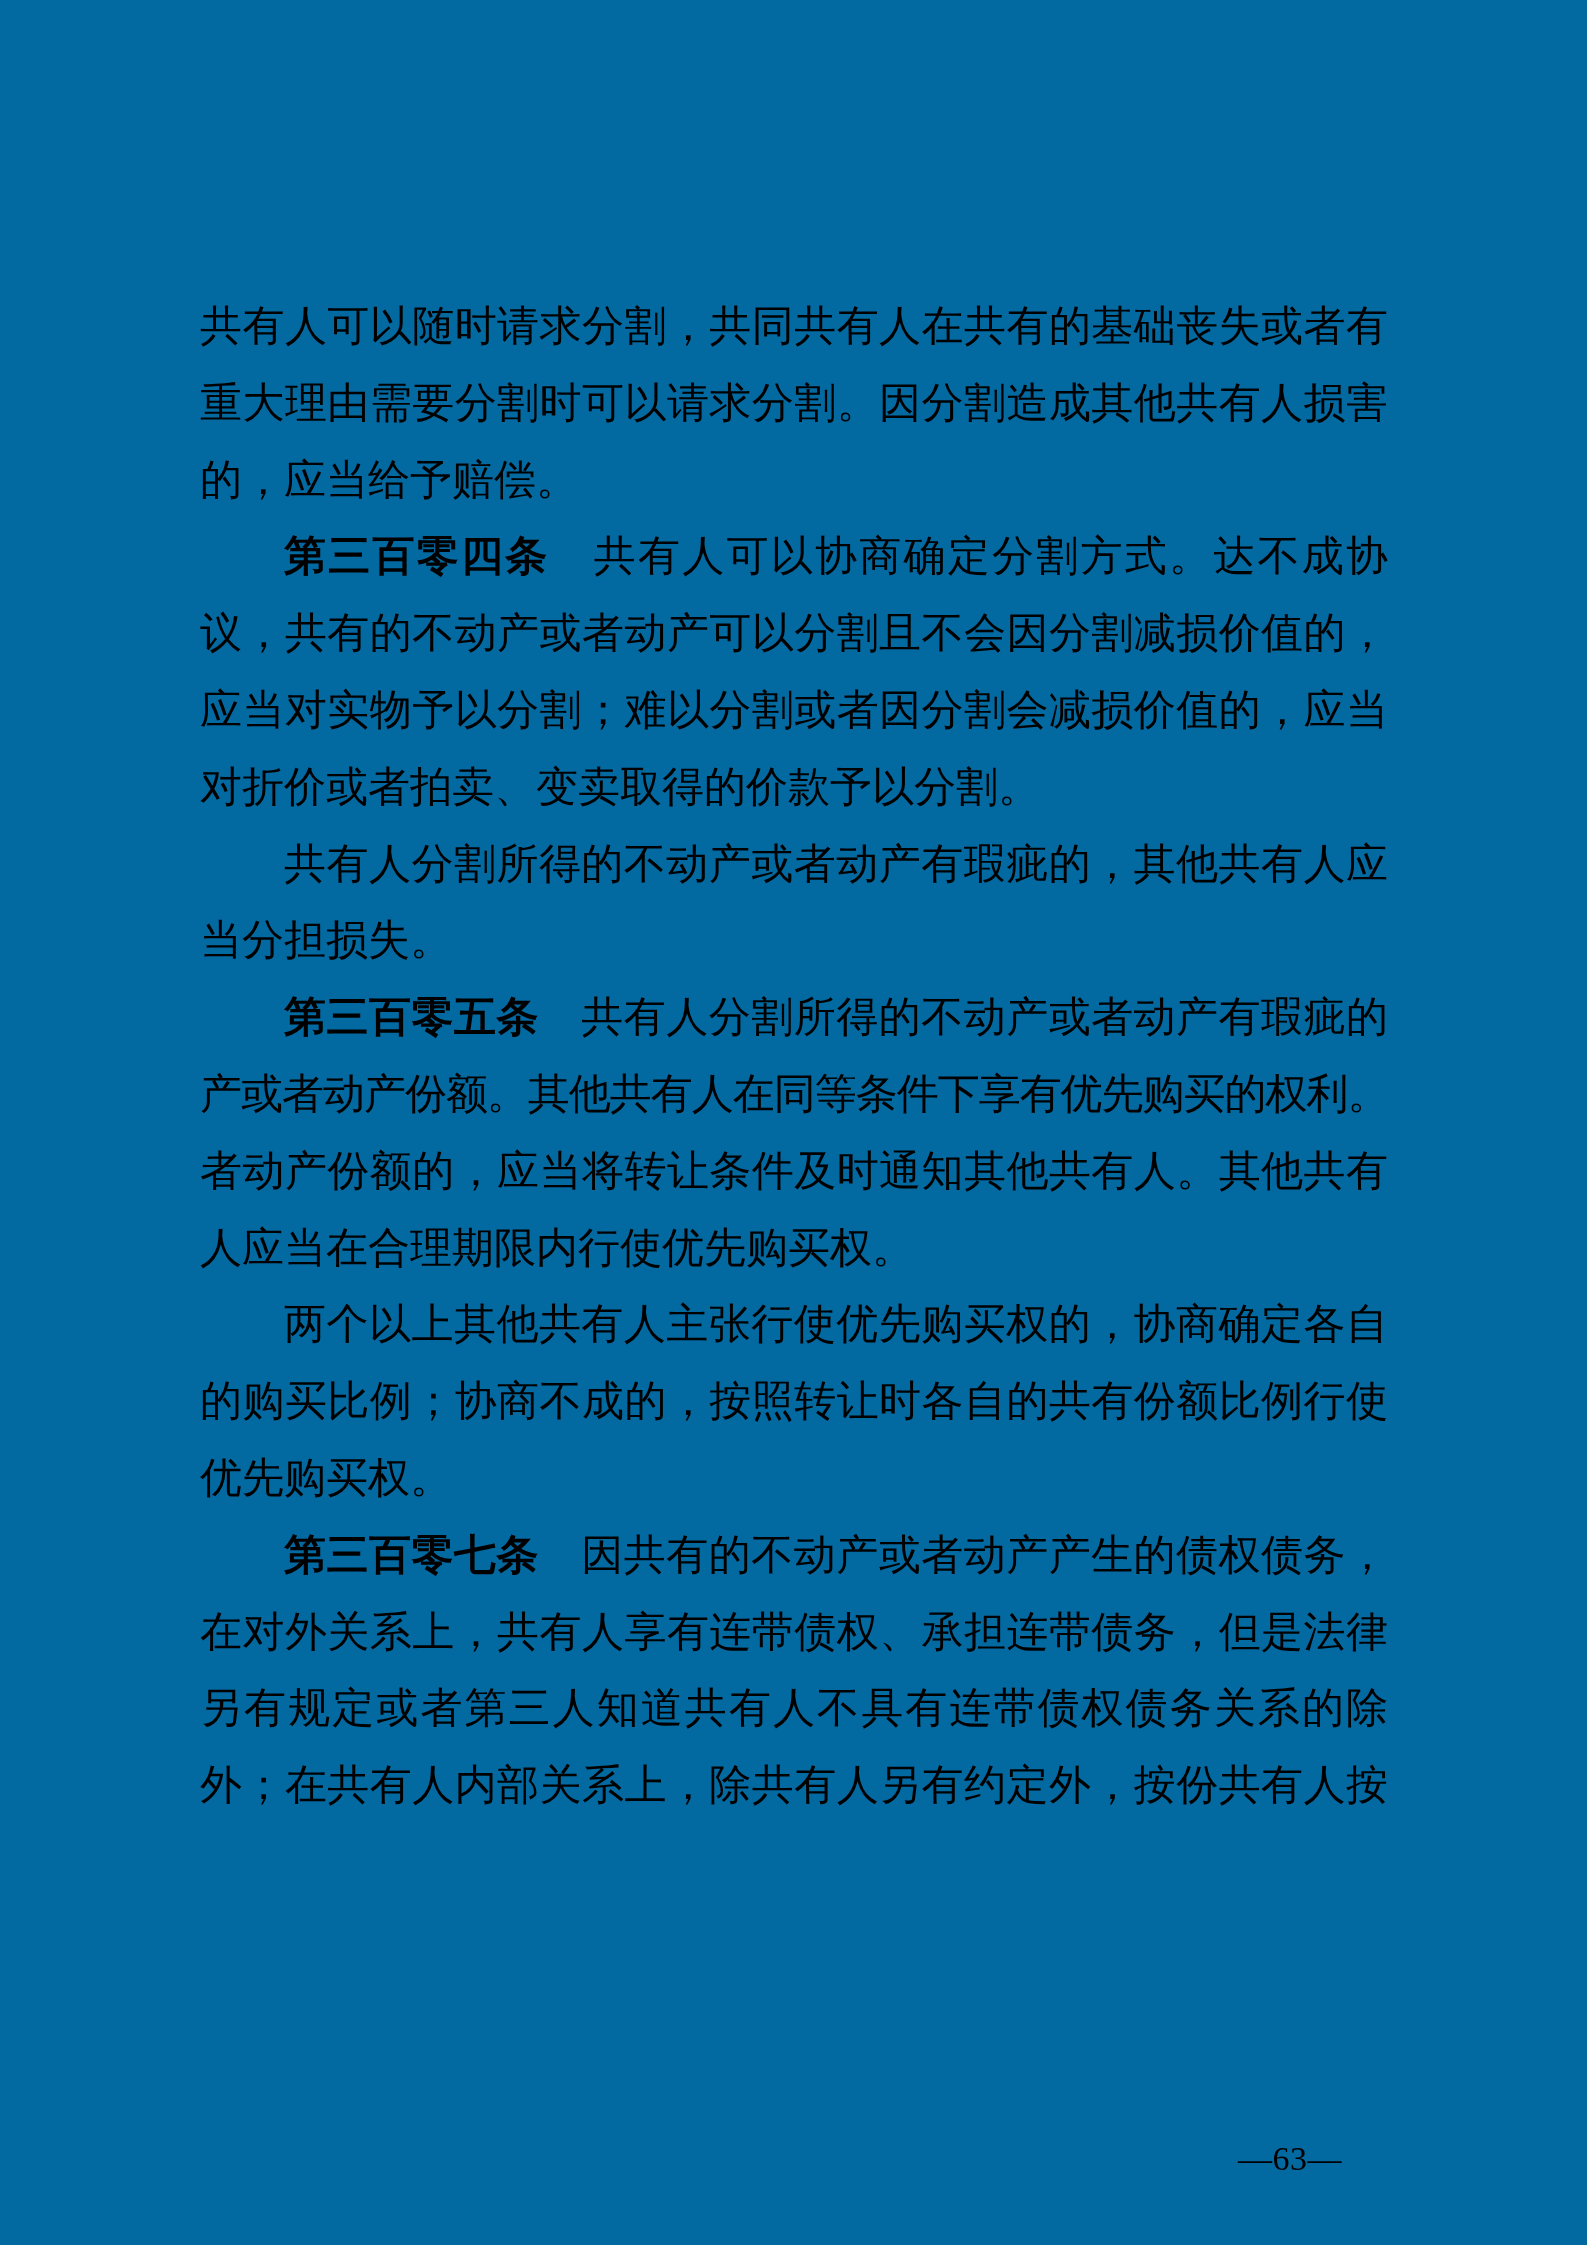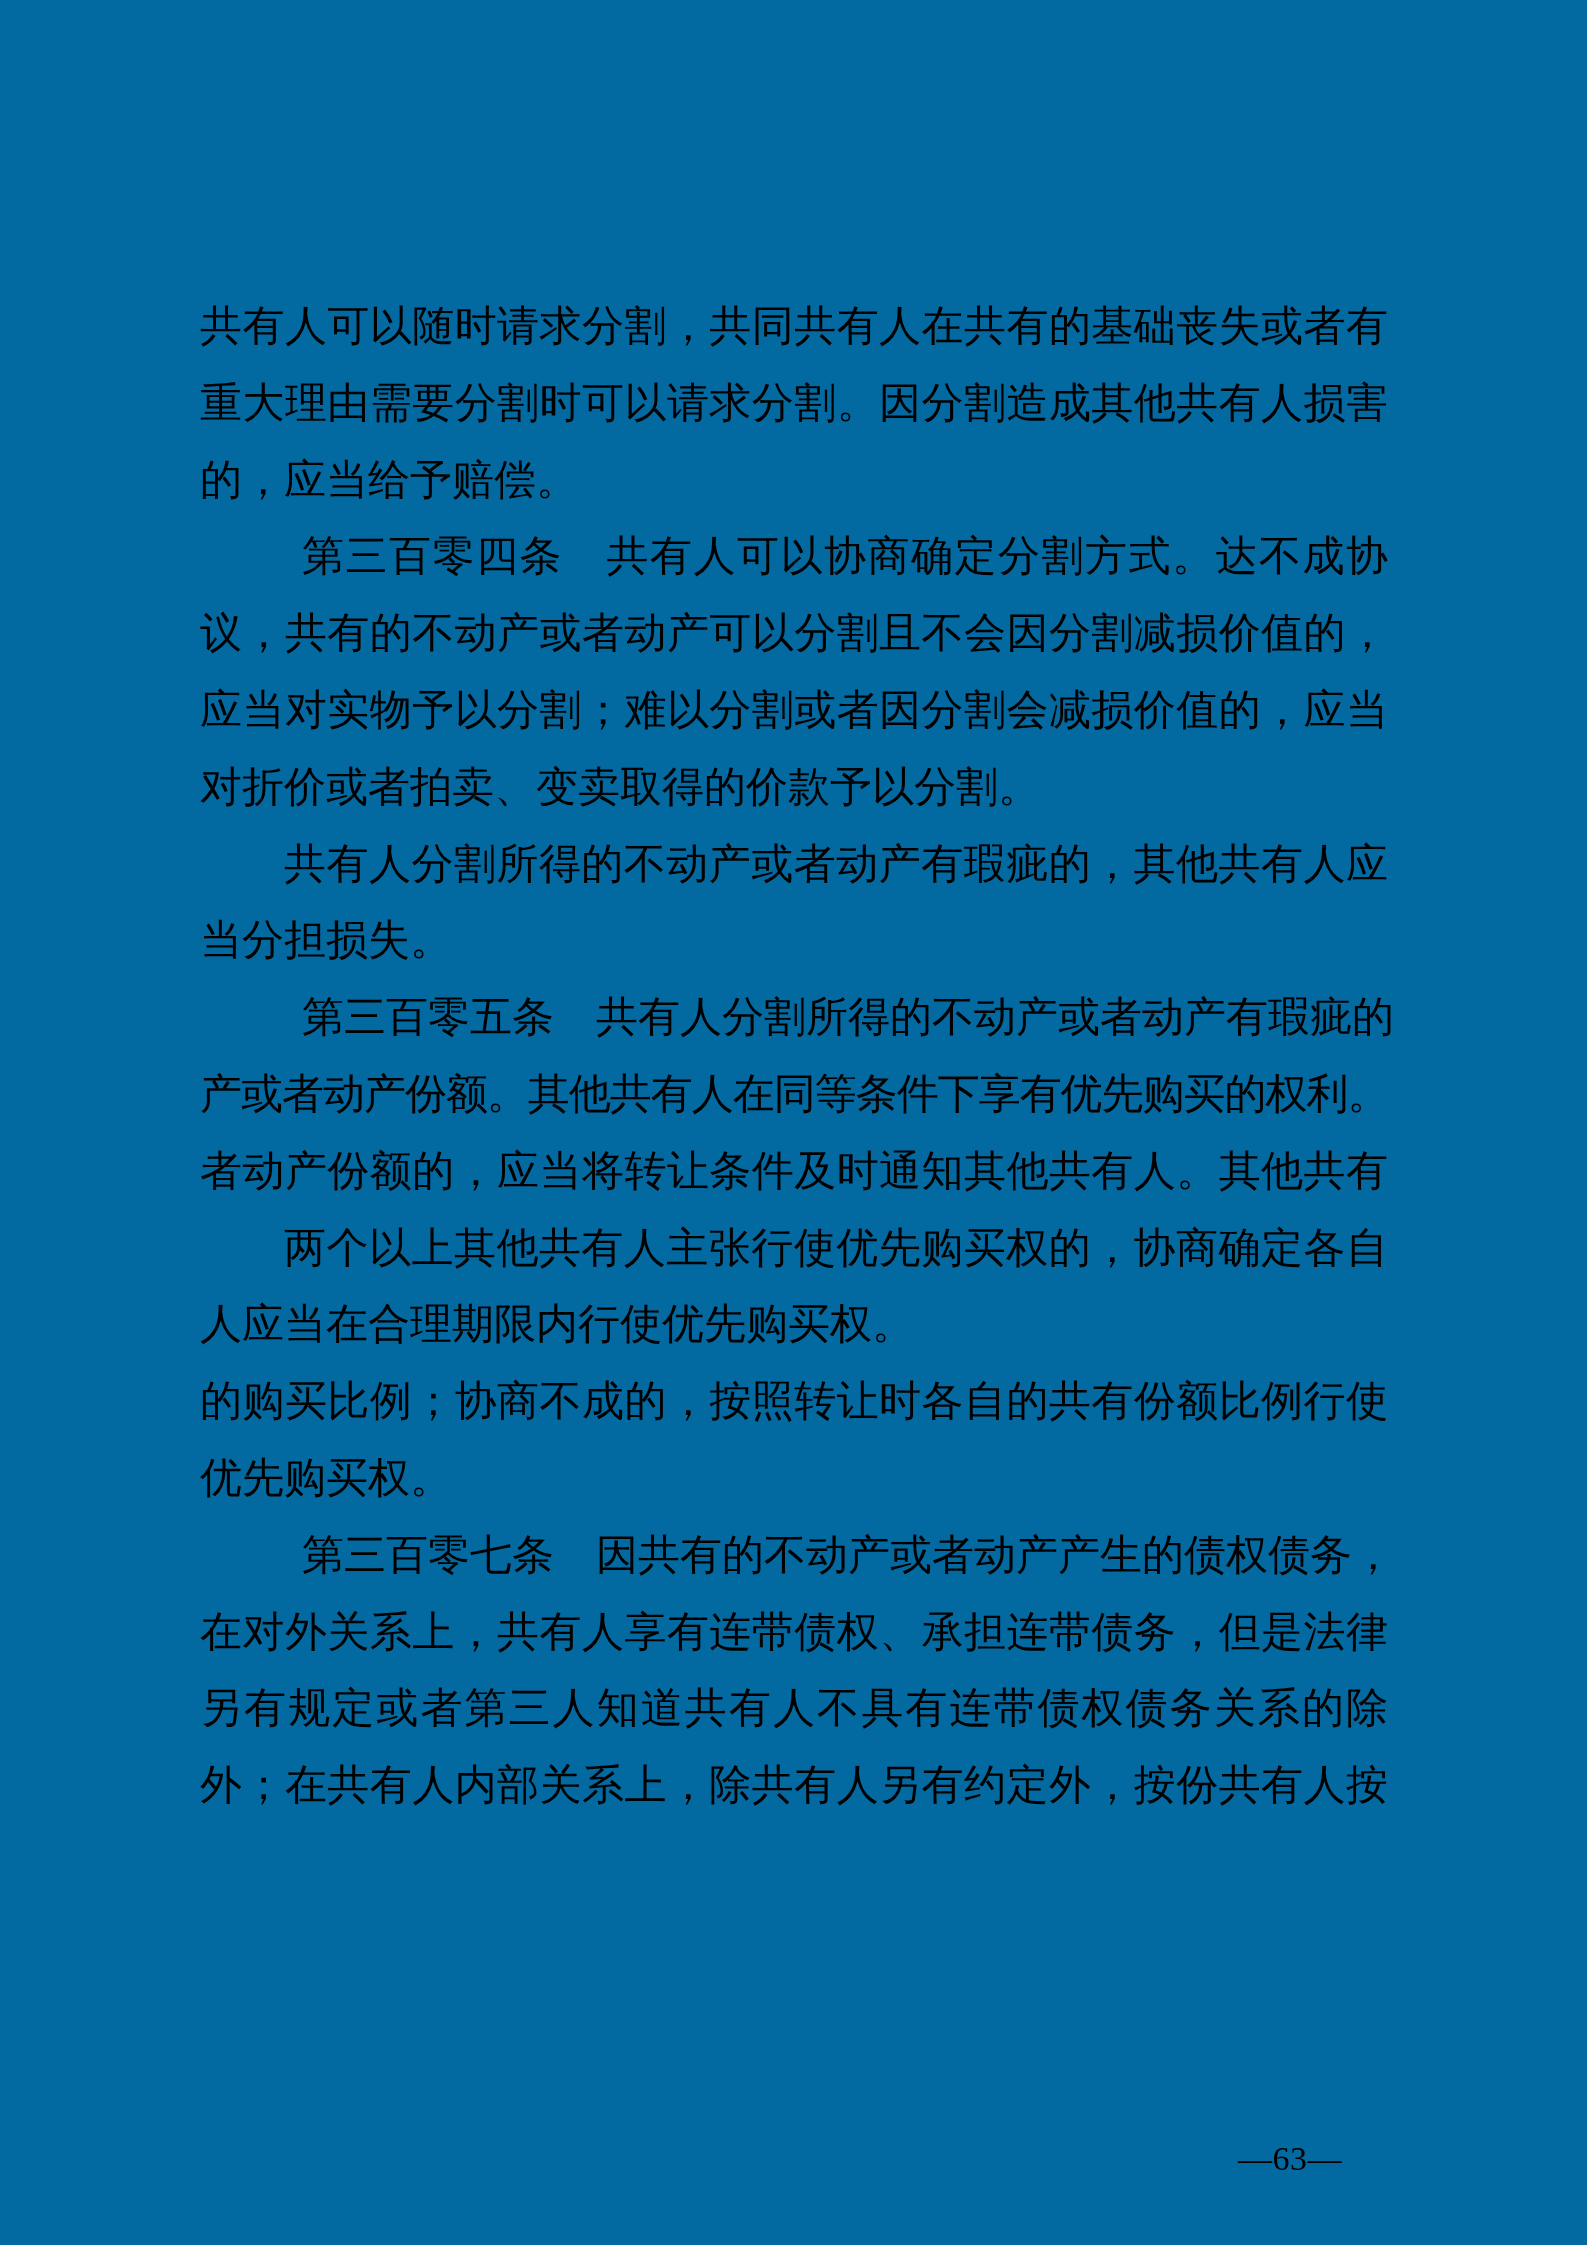--- a/index.html
+++ b/index.html
@@ -35,22 +35,21 @@
   .line.noflush {
     text-align-last: left;
   }
   .line.indent {
     padding-left: 84px;
   }
   .line.tight {
     letter-spacing: -1.5px;
   }
   .seg.bold {
-    font-weight: 400;
-    margin-left: 18px;
+    font-weight: 700;
   }
   .page-number {
     position: absolute;
     top: 2140px;
     left: 1238px;
     font-size: 34px;
     letter-spacing: 0.5px;
     color: #000000;
   }
 </style>
@@ -64,22 +63,22 @@
       <div class="line noflush"><span class="seg">的，应当给予赔偿。</span></div>
       <div class="line indent"><span class="seg bold">第三百零四条</span><span class="seg">　共有人可以协商确定分割方式。达不成协</span></div>
       <div class="line"><span class="seg">议，共有的不动产或者动产可以分割且不会因分割减损价值的，</span></div>
       <div class="line"><span class="seg">应当对实物予以分割；难以分割或者因分割会减损价值的，应当</span></div>
       <div class="line noflush"><span class="seg">对折价或者拍卖、变卖取得的价款予以分割。</span></div>
       <div class="line indent"><span class="seg">共有人分割所得的不动产或者动产有瑕疵的，其他共有人应</span></div>
       <div class="line noflush"><span class="seg">当分担损失。</span></div>
       <div class="line indent"><span class="seg bold">第三百零五条</span><span class="seg">　共有人分割所得的不动产或者动产有瑕疵的</span></div>
       <div class="line tight"><span class="seg">产或者动产份额。其他共有人在同等条件下享有优先购买的权利。</span></div>
       <div class="line"><span class="seg">者动产份额的，应当将转让条件及时通知其他共有人。其他共有</span></div>
+      <div class="line noflush"><span class="seg">人应当在合理期限内行使优先购买权。</span></div>
       <div class="line indent"><span class="seg">两个以上其他共有人主张行使优先购买权的，协商确定各自</span></div>
-      <div class="line noflush"><span class="seg">人应当在合理期限内行使优先购买权。</span></div>
       <div class="line"><span class="seg">的购买比例；协商不成的，按照转让时各自的共有份额比例行使</span></div>
       <div class="line noflush"><span class="seg">优先购买权。</span></div>
       <div class="line indent"><span class="seg bold">第三百零七条</span><span class="seg">　因共有的不动产或者动产产生的债权债务，</span></div>
       <div class="line"><span class="seg">在对外关系上，共有人享有连带债权、承担连带债务，但是法律</span></div>
       <div class="line"><span class="seg">另有规定或者第三人知道共有人不具有连带债权债务关系的除</span></div>
       <div class="line"><span class="seg">外；在共有人内部关系上，除共有人另有约定外，按份共有人按</span></div>
     </div>
   <div class="page-number">—63—</div>
 </div>
 

